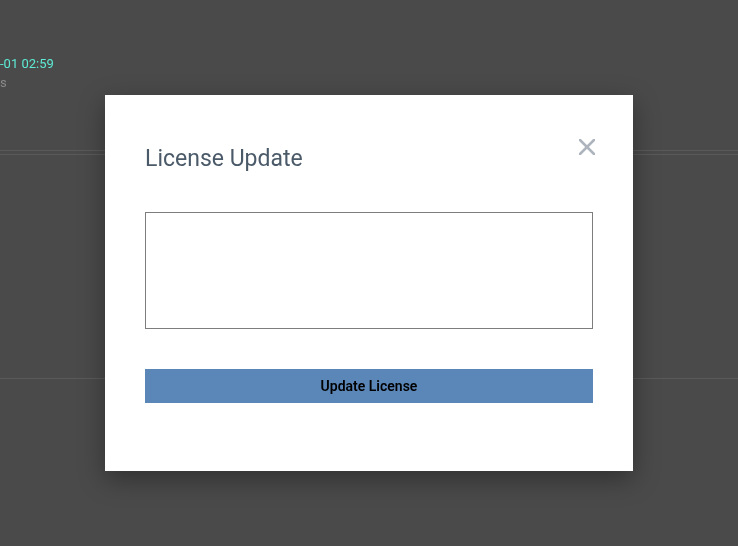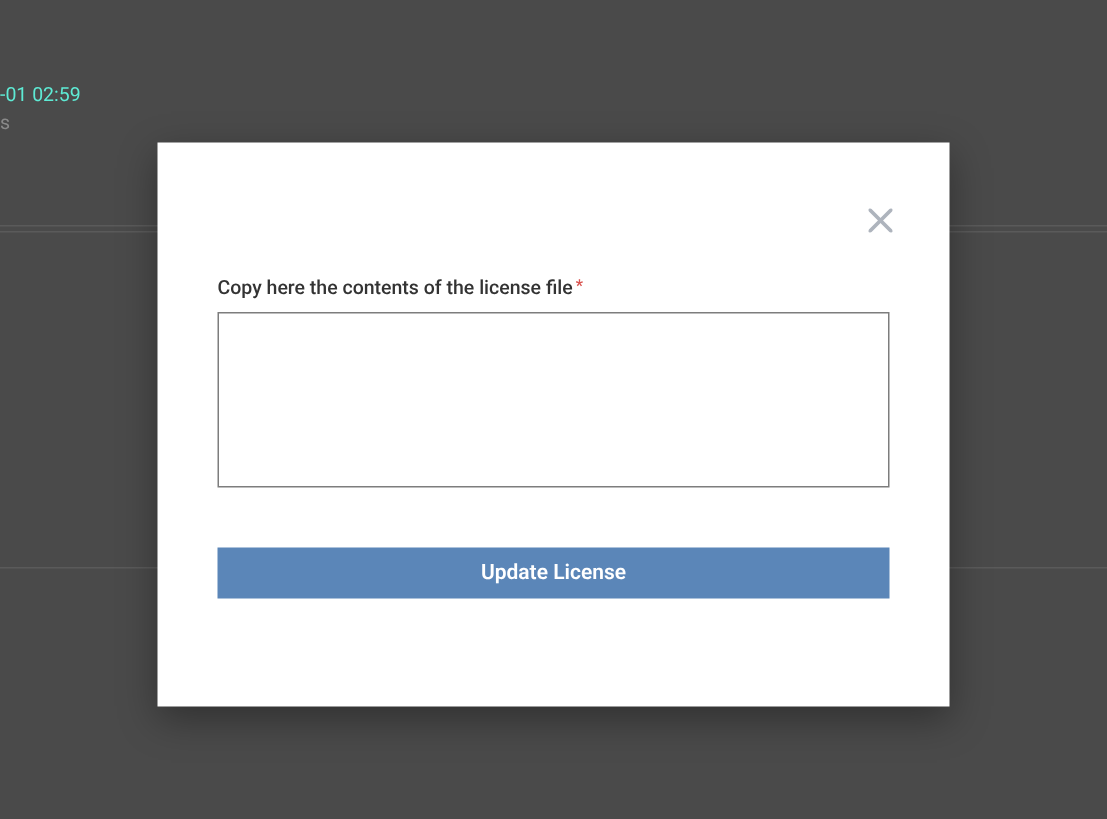--- a/index.html
+++ b/index.html
@@ -83,21 +83,21 @@
       font-size: 13px;
       padding: 8px;
       outline: none;
     }
     .modal-footer {
       padding: 36px 40px 0 40px;
     }
     .update-btn {
       width: 100%;
       background: #5b86b8;
-      color: #ffffff;
+      color: #000000;
       border: none;
       height: 34px;
       font-size: 14px;
       font-weight: 600;
       cursor: pointer;
       font-family: inherit;
     }
   </style>
 </head>
 <body>
@@ -105,29 +105,27 @@
 <div class="bg-content">
   <div class="bg-text1">-01 02:59</div>
   <div class="bg-text2">s</div>
   <div class="bg-line1"></div>
   <div class="bg-line2"></div>
   <div class="bg-line3"></div>
 </div>
 
 <div class="modal">
   <div class="modal-header">
+    <h2 class="modal-title">License Update</h2>
     <button class="close-btn" aria-label="Close">
       <svg width="16" height="16" viewBox="0 0 16 16">
         <line x1="1" y1="1" x2="15" y2="15" stroke="#aeb4bd" stroke-width="2.5" stroke-linecap="round"></line>
         <line x1="15" y1="1" x2="1" y2="15" stroke="#aeb4bd" stroke-width="2.5" stroke-linecap="round"></line>
       </svg>
     </button>
   </div>
   <div class="modal-body">
-    <label class="field-label">
-      <span>Copy here the contents of the license file</span><span class="required">*</span>
-    </label>
     <textarea class="license-textarea" style=""></textarea>
   </div>
   <div class="modal-footer">
     <button class="update-btn">Update License</button>
   </div>
 </div>
 
 </body></html>

